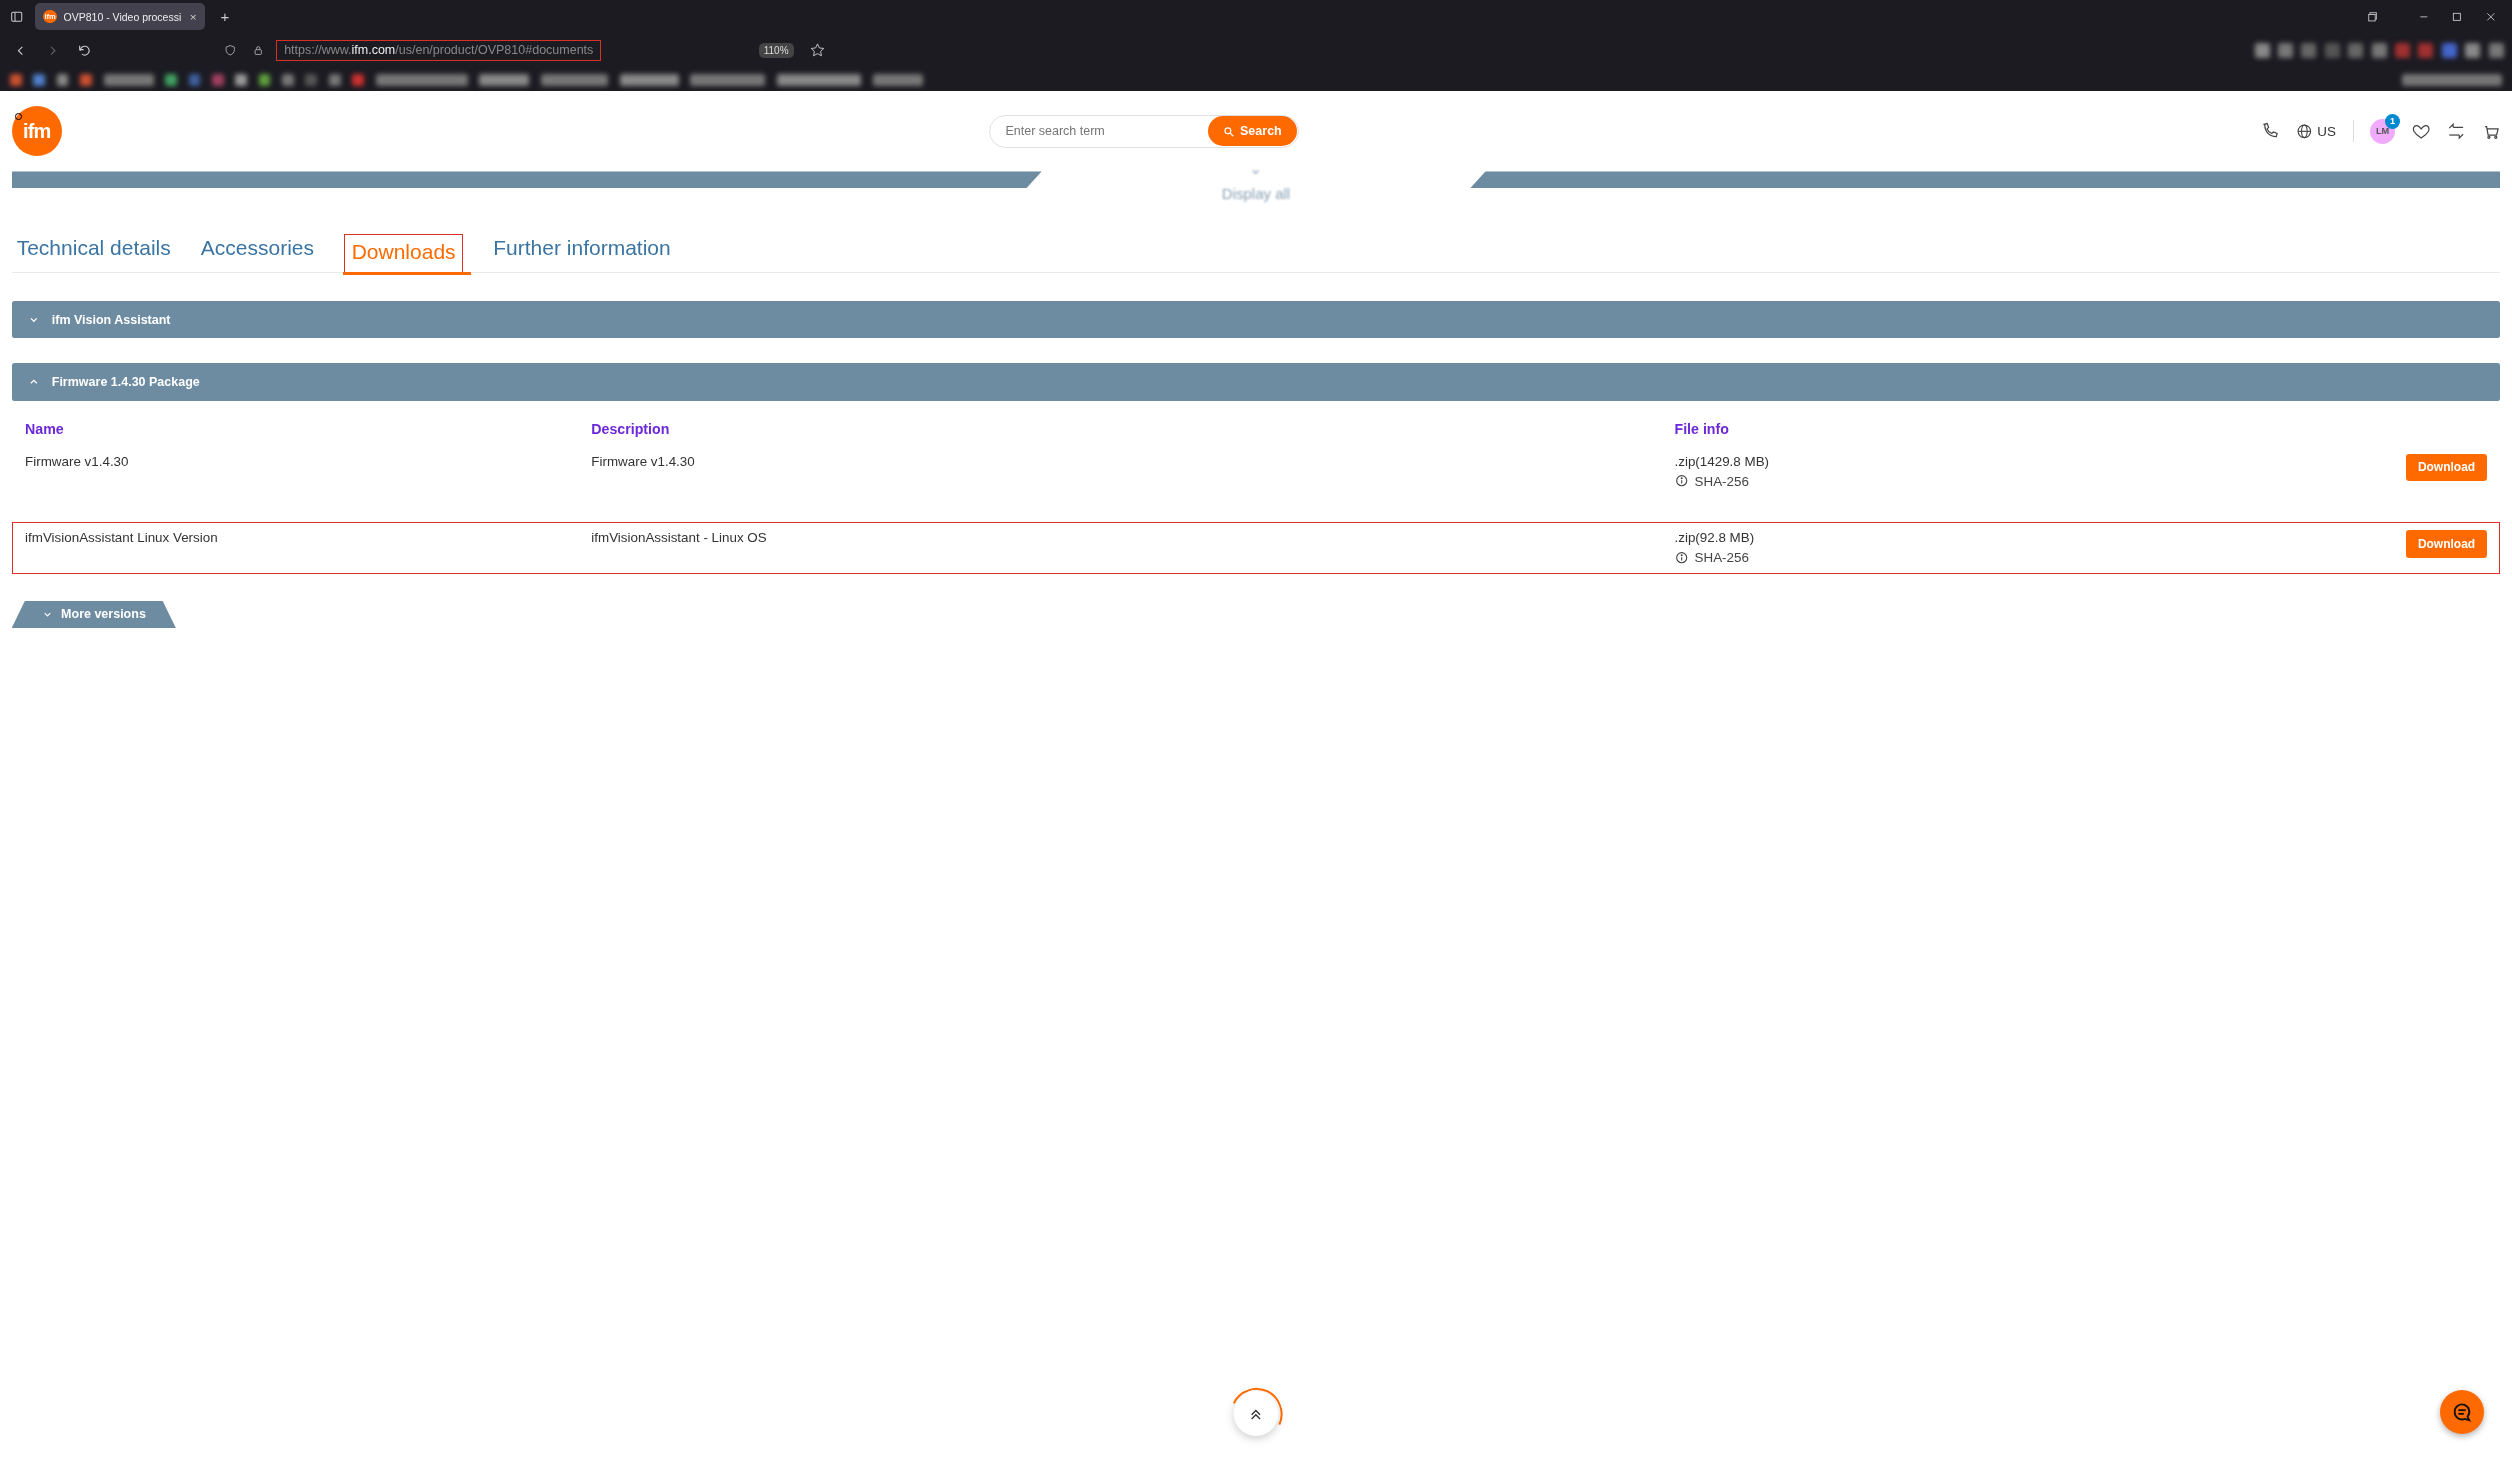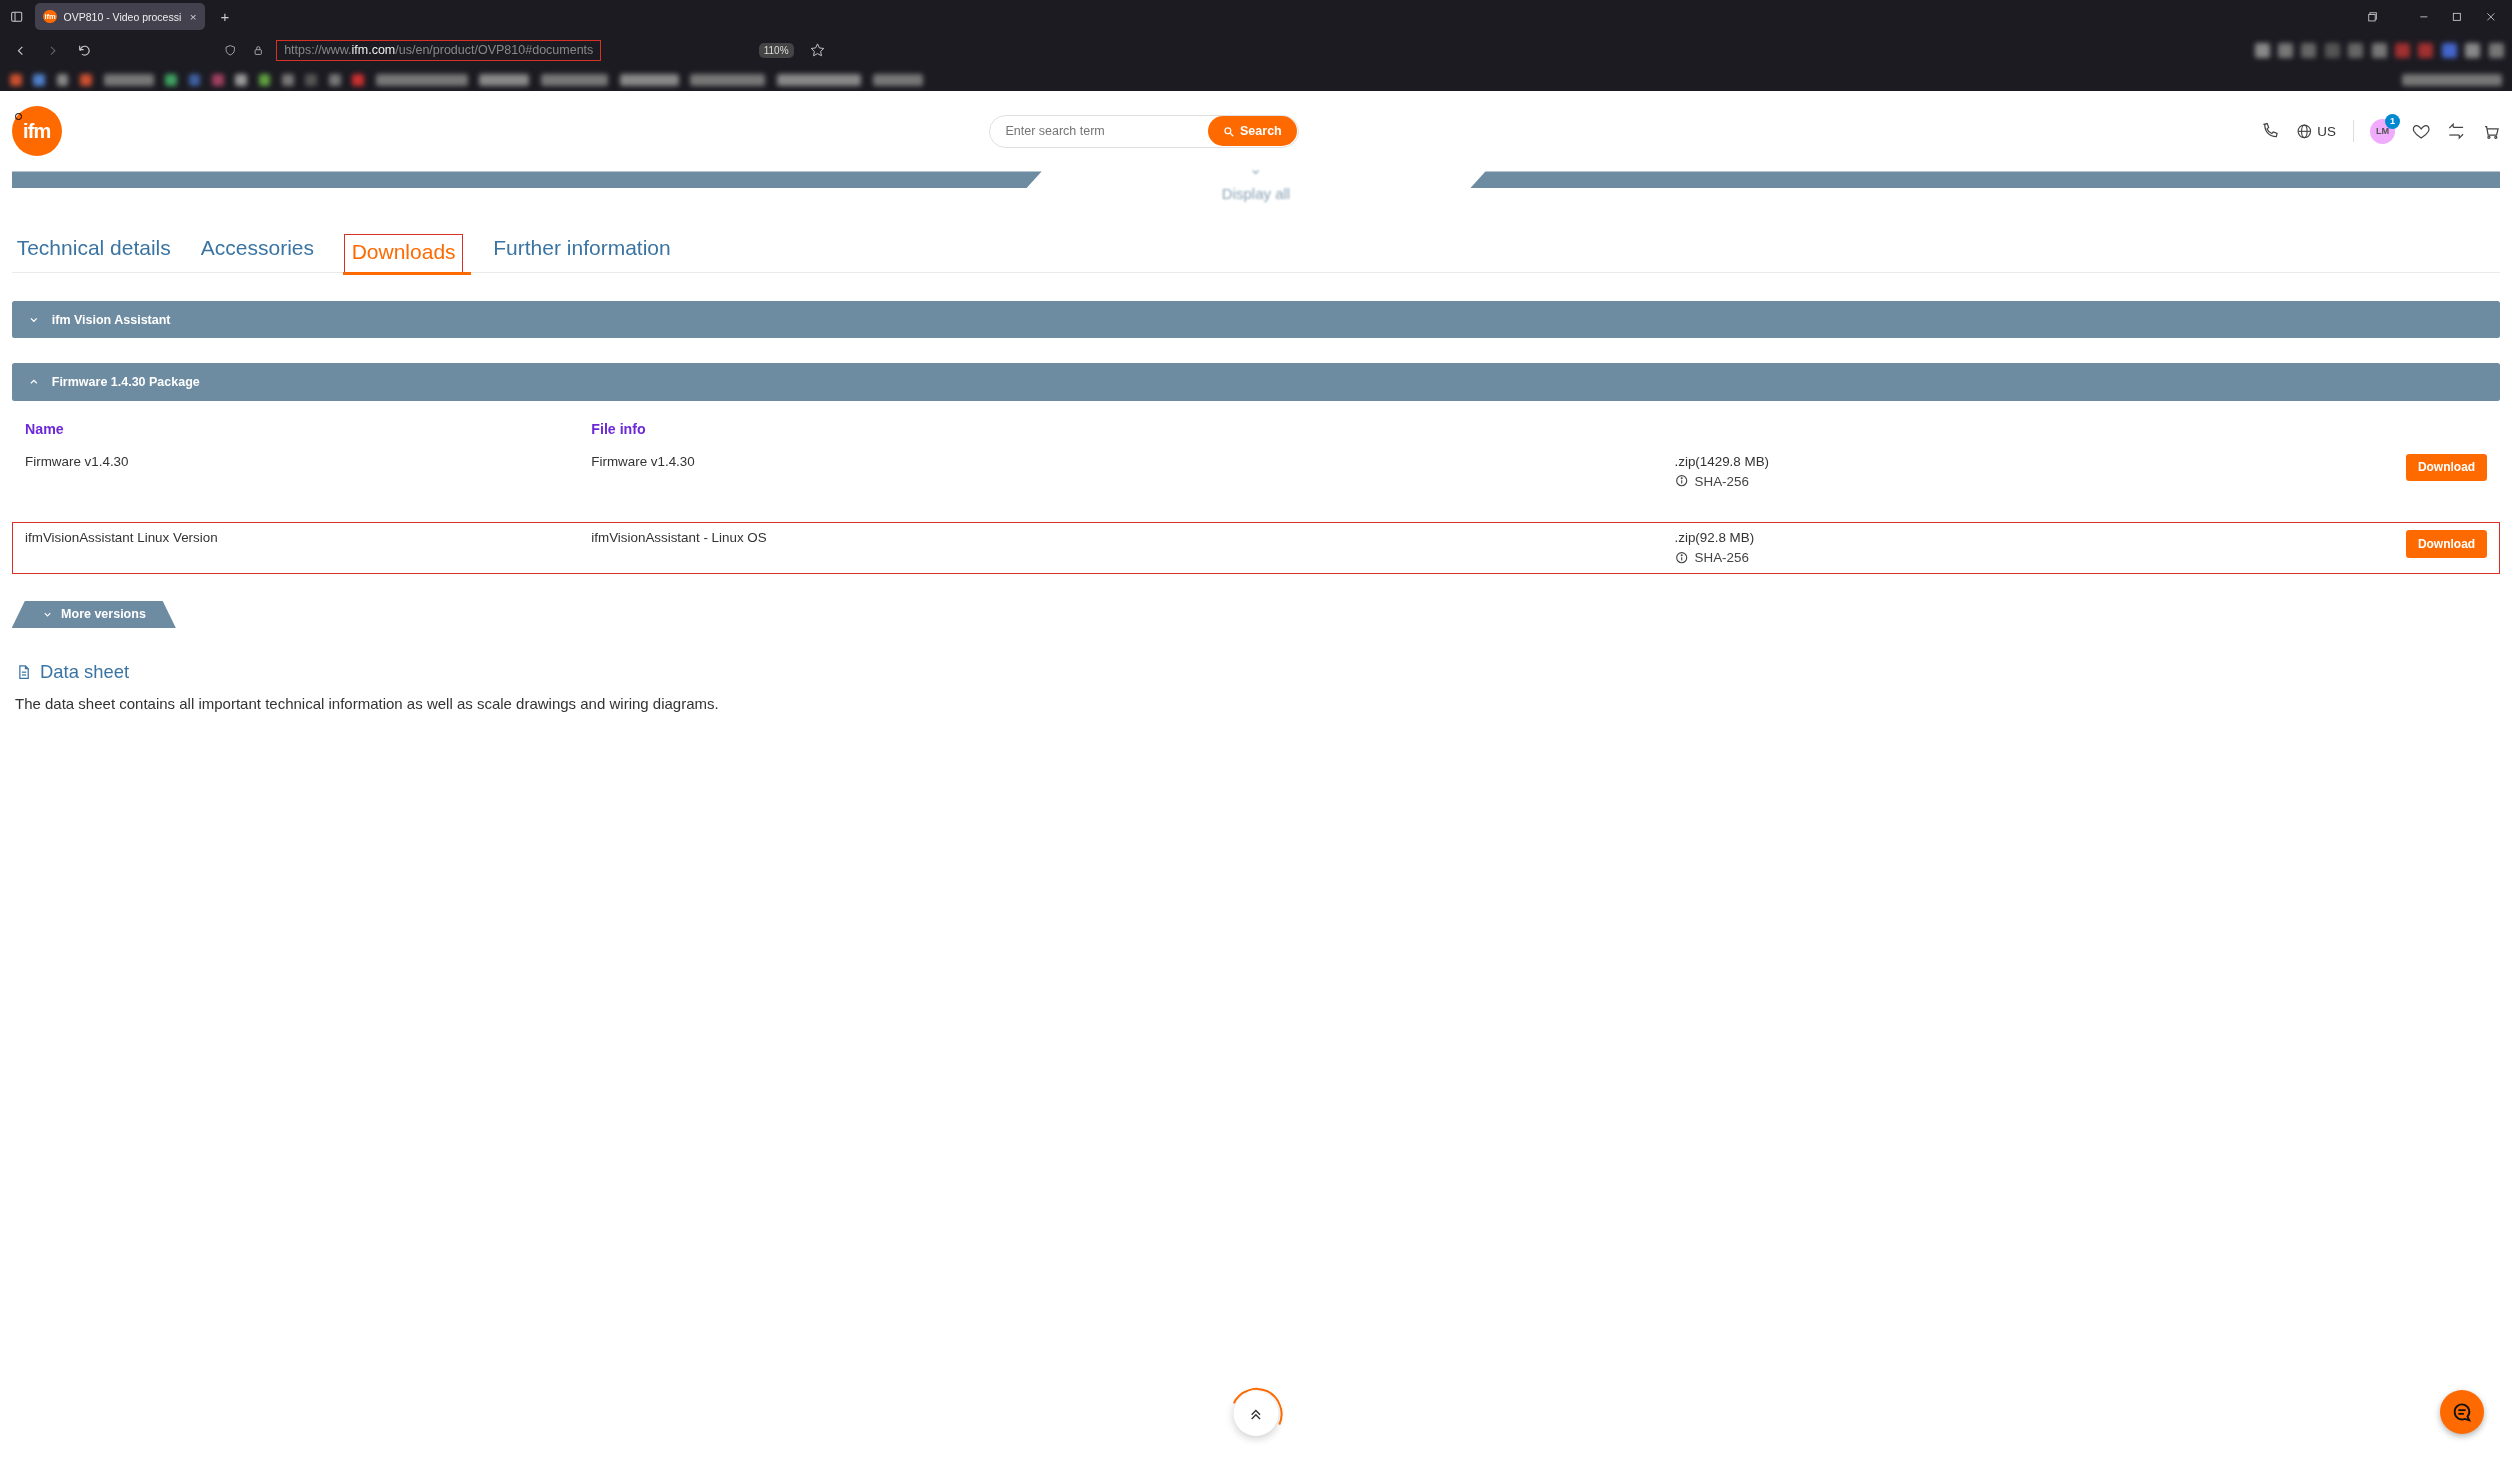--- a/index.html
+++ b/index.html
@@ -327,20 +327,21 @@
       <div class="acc-header">
         <svg viewBox="0 0 24 24">
             <polyline points="6 15 12 9 18 15"></polyline>
           </svg>
         <span>Firmware 1.4.30 Package</span>
       </div>
 
       <div class="acc-body dl-table">
         <div class="thead">
           <div>Name</div>
+          <div>Description</div>
           <div>File info</div>
           <div></div>
         </div>
 
         <div class="trow">
           <div>Firmware v1.4.30</div>
           <div>Firmware v1.4.30</div>
           <div>
             <div>.zip(1429.8 MB)</div>
             <div class="fileinfo-line2">
@@ -376,32 +377,20 @@
 
     <div class="more-versions-wrap">
       <div class="more-versions">
         <svg viewBox="0 0 24 24">
             <polyline points="6 9 12 15 18 9"></polyline>
           </svg>
         <span>More versions</span>
       </div>
     </div>
 
-    <div class="datasheet">
-      <div class="ds-title">
-        <svg viewBox="0 0 24 24">
-            <path d="M7 3h8l4 4v14H7z"></path>
-            <polyline points="15 3 15 7 19 7"></polyline>
-            <line x1="10" y1="12" x2="16" y2="12"></line>
-            <line x1="10" y1="16" x2="16" y2="16"></line>
-          </svg>
-        <span>Data sheet</span>
-      </div>
-      <div class="ds-body">The data sheet contains all important technical information as well as scale drawings and wiring diagrams.</div>
-    </div>
 
   </div>
 
   <div class="scroll-top">
     <svg viewBox="0 0 24 24">
         <polyline points="6 14 12 8 18 14"></polyline>
         <polyline points="6 20 12 14 18 20"></polyline>
       </svg>
   </div>
   <div class="chat-fab">

